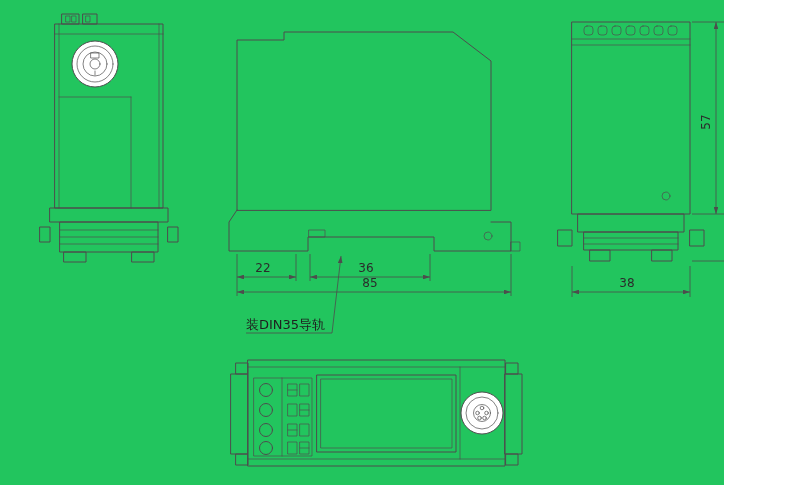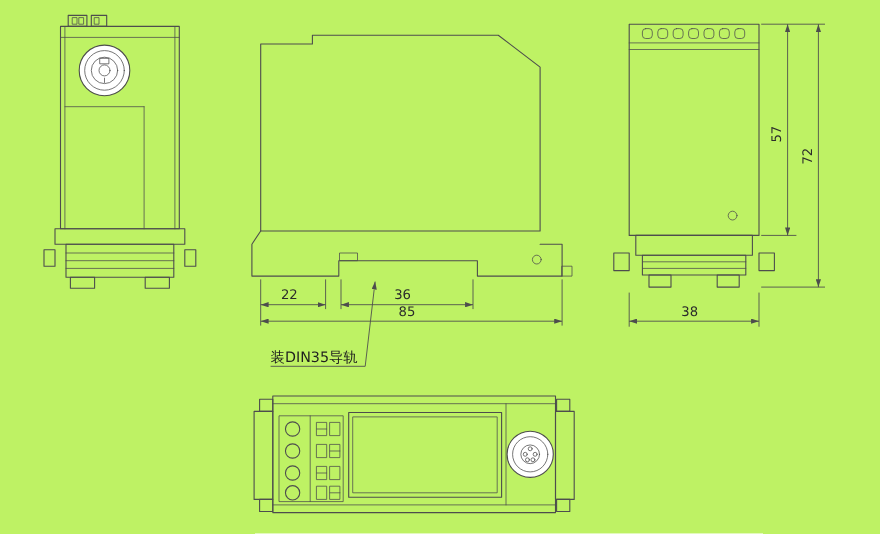--- a/index.html
+++ b/index.html
@@ -1,20 +1,20 @@
 <!DOCTYPE html>
 <html><head>
 <meta charset="utf-8">
 <style>
   html, body { margin: 0; padding: 0; background: #ffffff; }
   #stage {
     position: relative;
-    width: 800px;
+    width: 724px;
     height: 485px;
-    background: #bef264;
+    background: #22c55e;
     overflow: hidden;
     font-family: "DejaVu Sans", sans-serif;
     text-align: center;
   }
   svg { display: block; }
   .ln   { fill: none; stroke: #4d4d4d; stroke-width: 1; stroke-linejoin: round; stroke-linecap: round; }
   .lnw  { fill: #ffffff; stroke: #4d4d4d; stroke-width: 1; stroke-linejoin: round; }
   .thin { stroke-width: 0.7; }
   .dim  { fill: none; stroke: #4d4d4d; stroke-width: 0.8; }
   .dimtxt {

